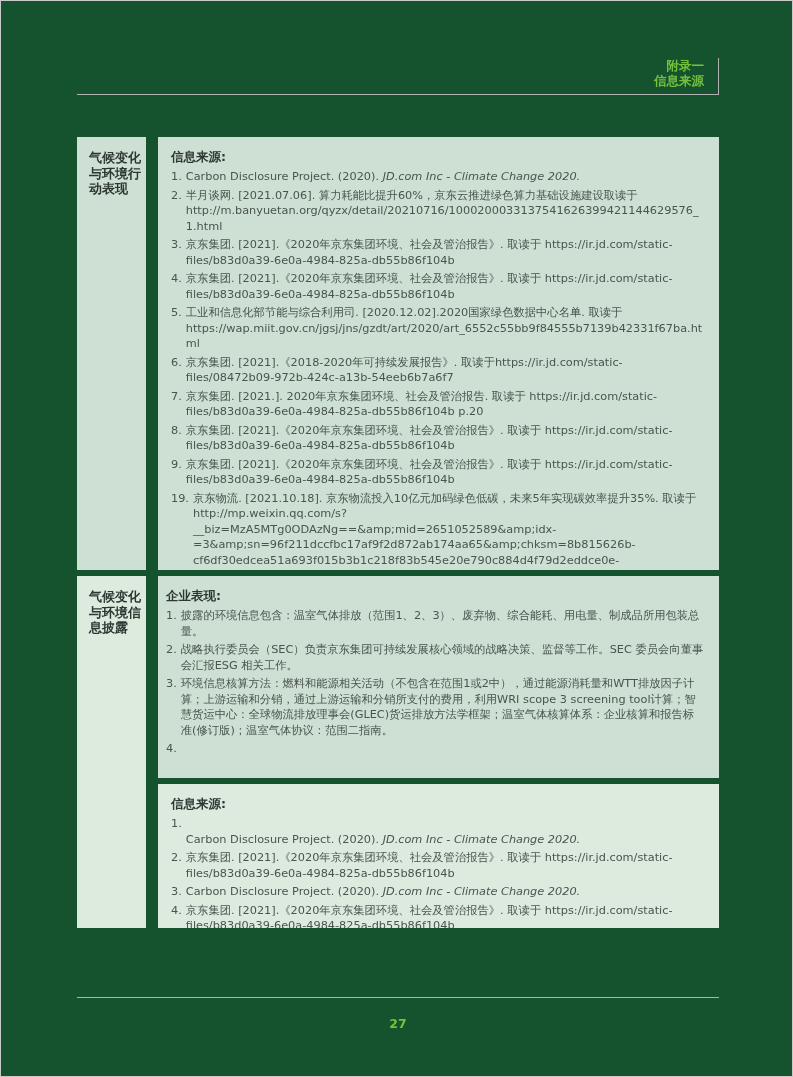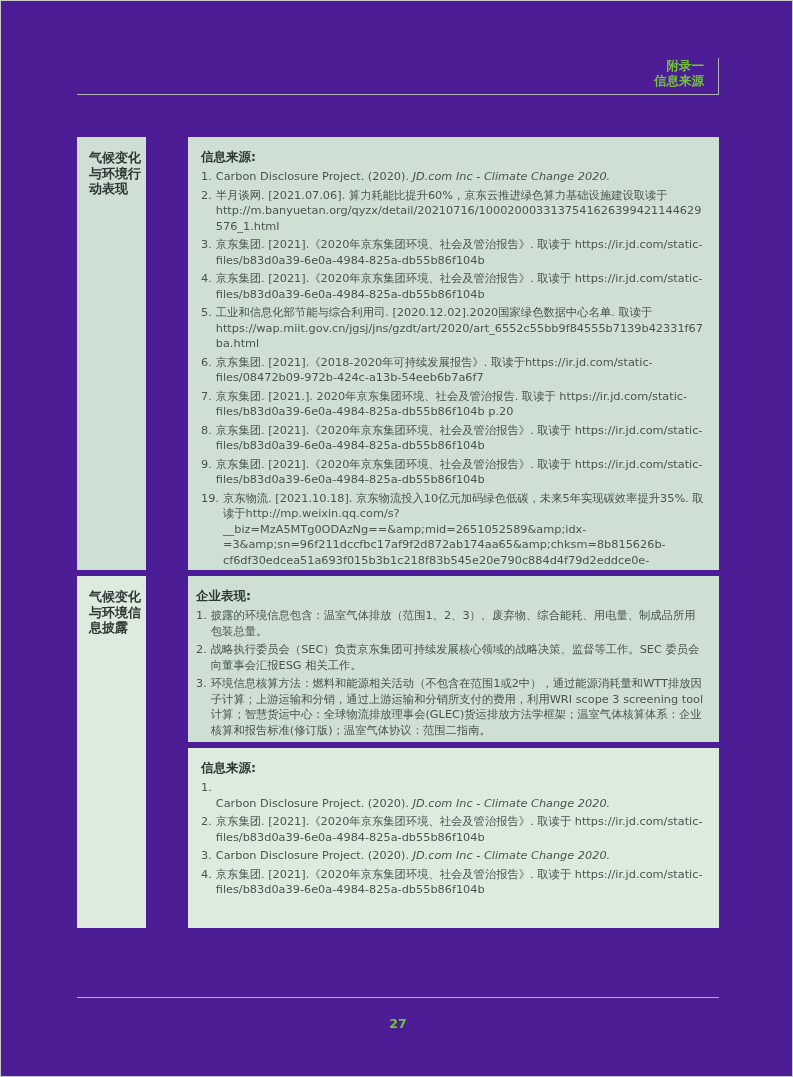--- a/index.html
+++ b/index.html
@@ -1,41 +1,41 @@
 <!DOCTYPE html>
 <html><head>
 <meta charset="utf-8">
 <style>
   html,body{margin:0;padding:0;background:#fff;}
   .page{
-    position:relative;width:793px;height:1077px;margin:0 auto;background:#4c1d95;
+    position:relative;width:793px;height:1077px;margin:0 auto;background:#14532d;
     border:1px solid #c9c9c9;box-sizing:border-box;overflow:hidden;
     font-family:"DejaVu Sans","Liberation Sans",sans-serif;
   }
   
   .appendix{
     position:absolute;top:57px;right:88px;text-align:right;
     font-size:12.5px;font-weight:700;line-height:15px;color:#74c03f;
   }
   .header-hrule{position:absolute;left:76px;top:93px;width:642px;height:1px;background:#b2b2b2;}
   .header-vrule{position:absolute;left:717px;top:57px;width:1px;height:37px;background:#b2b2b2;}
   
   .table-row{position:absolute;left:76px;width:642px;display:flex;align-items:stretch;}
   #table-0{top:136px;height:433px;}
   #table-1{top:575px;height:352px;}
-  .label-cell{flex:none;width:69px;box-sizing:border-box;padding:13px 5px 0 12px;}
+  .label-cell{flex:none;width:69px;margin-right:12px;box-sizing:border-box;padding:13px 5px 0 12px;}
   .row-label{font-size:13px;font-weight:700;line-height:15.5px;color:#2e3734;white-space:pre-line;}
-  .cells{flex:1;min-width:0;display:flex;flex-direction:column;margin-left:42px;}
+  .cells{flex:1;min-width:0;display:flex;flex-direction:column;}
   .cell{box-sizing:border-box;padding:12px 14px 8px 13px;overflow:hidden;}
   .cell.dark{background:#cee0d3;}
   .cell.light{background:#ddebdf;}
   .label-cell.dark{background:#cee0d3;}
   .label-cell.light{background:#ddebdf;}
   .cell-flex{flex:1;}
-  .cell-fixed{flex:none;height:166px;padding-left:8px;}
+  .cell-fixed{flex:none;height:202px;padding-left:8px;}
   .cell-gap{flex:none;height:6px;background:transparent;}
   .cell-heading{font-size:12.5px;font-weight:700;line-height:16px;color:#2e3734;margin:0 0 4px 0;}
   .item{display:flex;margin-top:3px;font-size:11.3px;line-height:15.5px;color:#49544f;}
   .item .num{flex:none;margin-right:4px;}
   .item .txt{flex:1;min-width:0;overflow-wrap:anywhere;word-break:break-word;}
   .item .txt em{font-style:italic;}
   
   .footer-rule{position:absolute;left:76px;top:996px;width:642px;height:1px;background:#b2b2b2;}
   .page-num{
     position:absolute;left:76px;top:1015px;width:642px;text-align:center;

